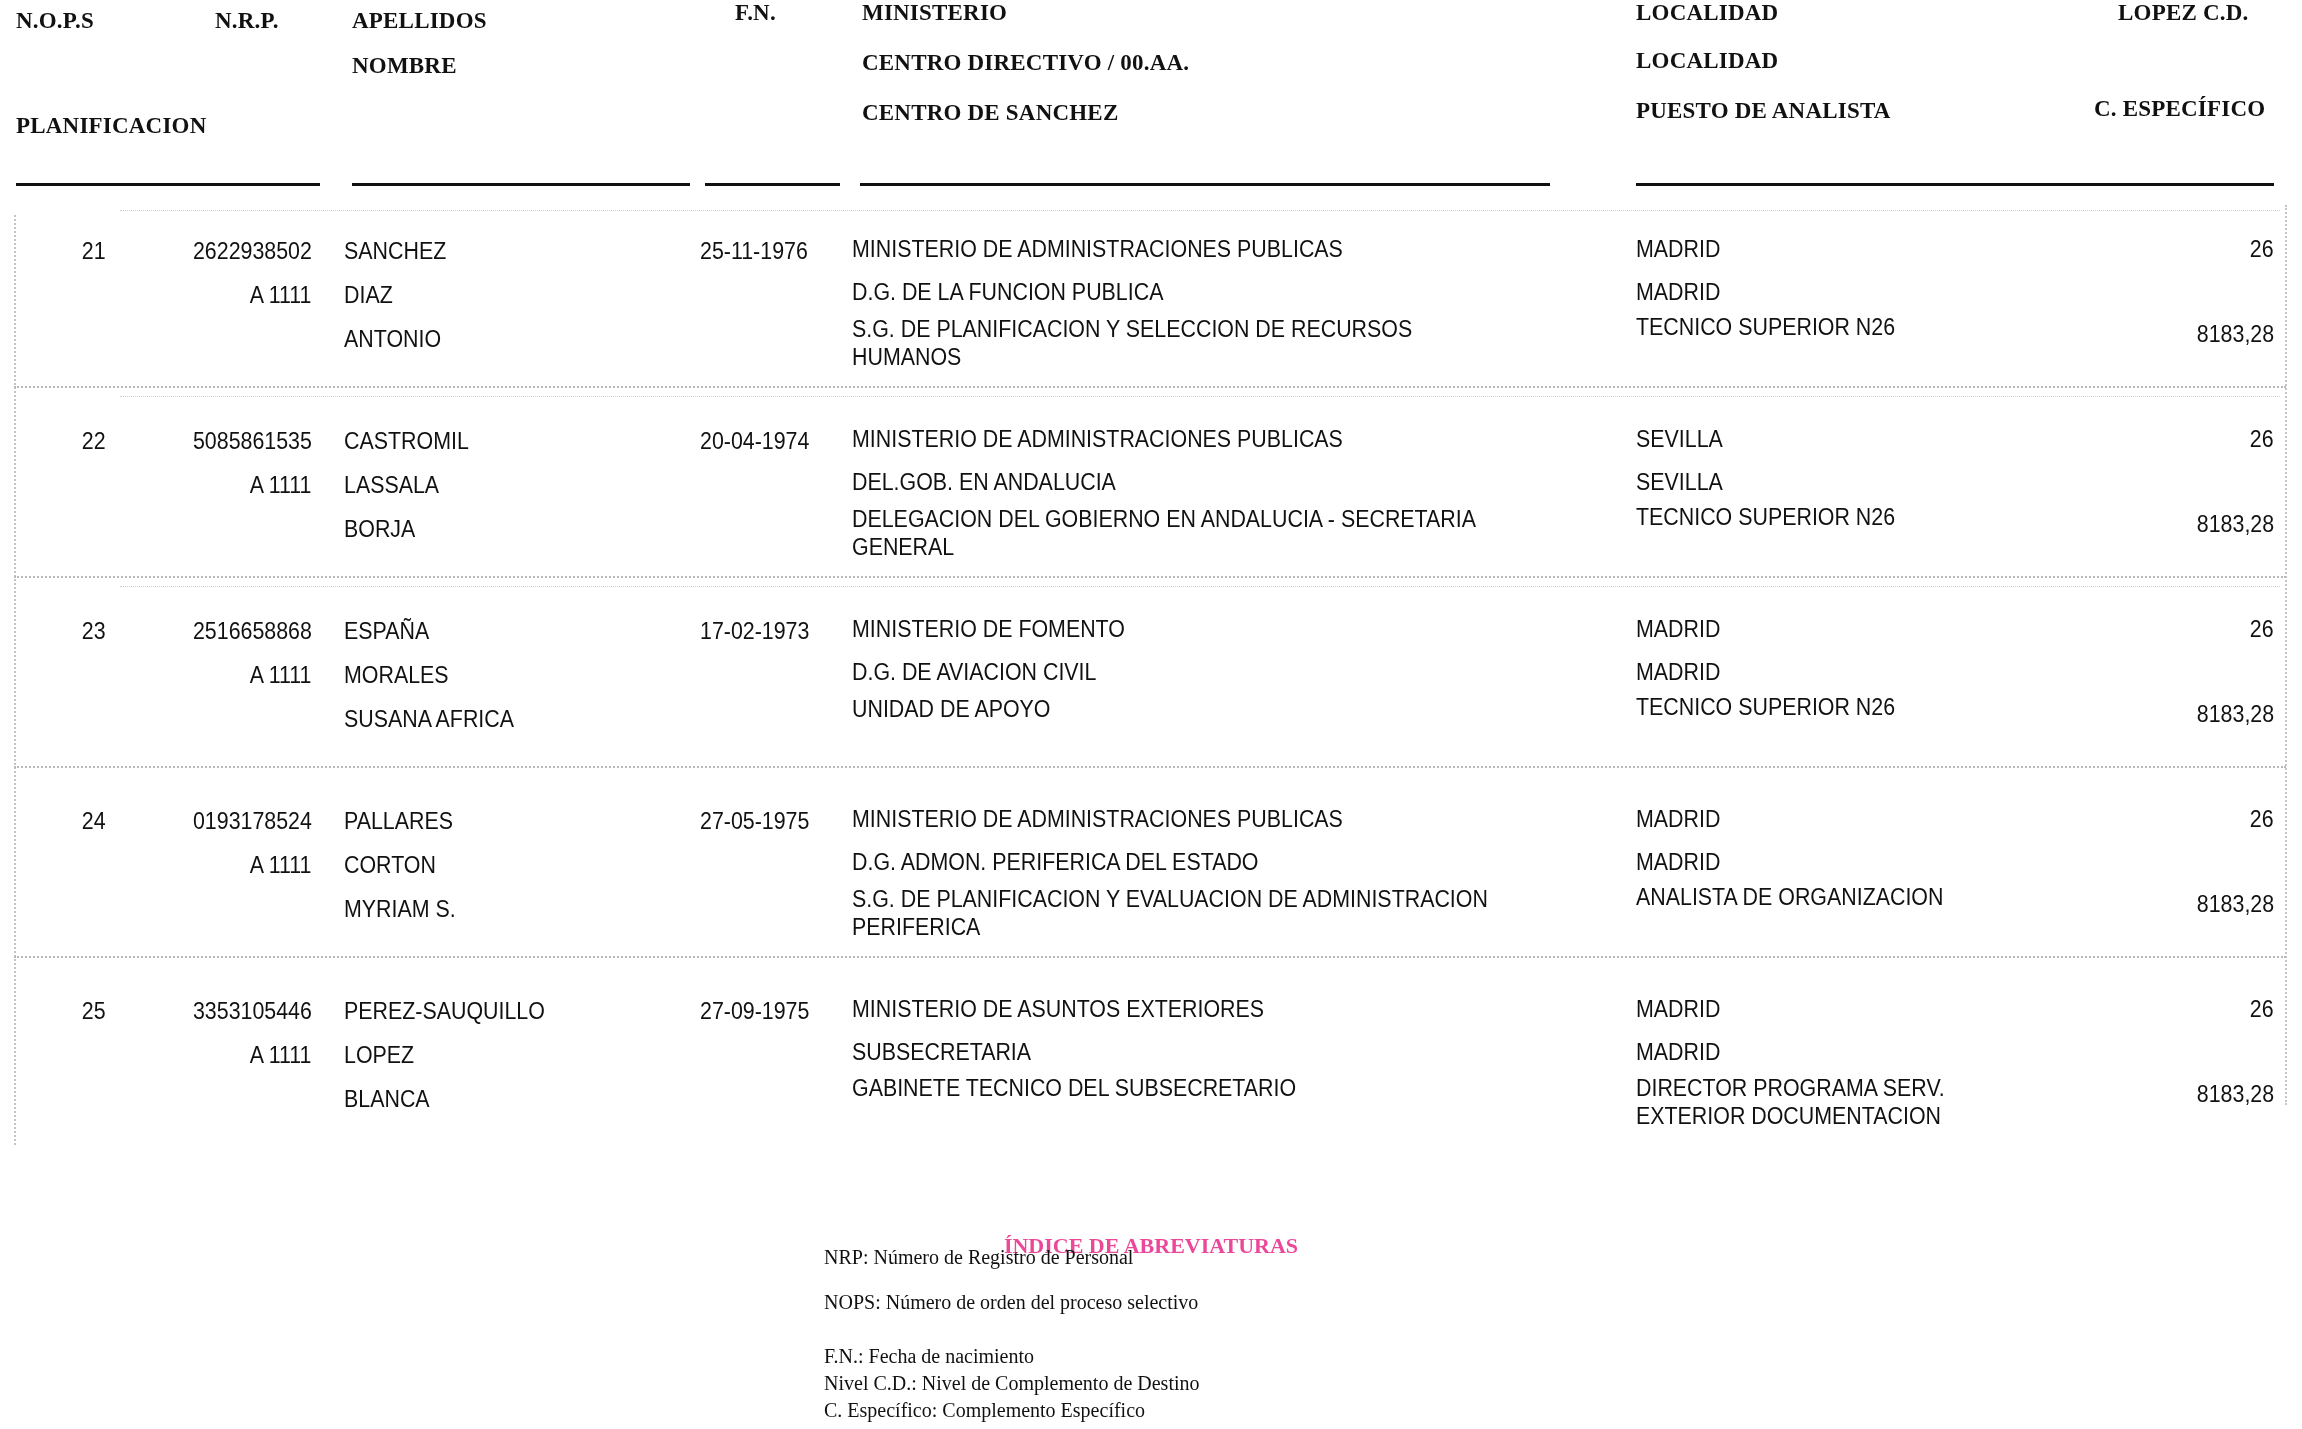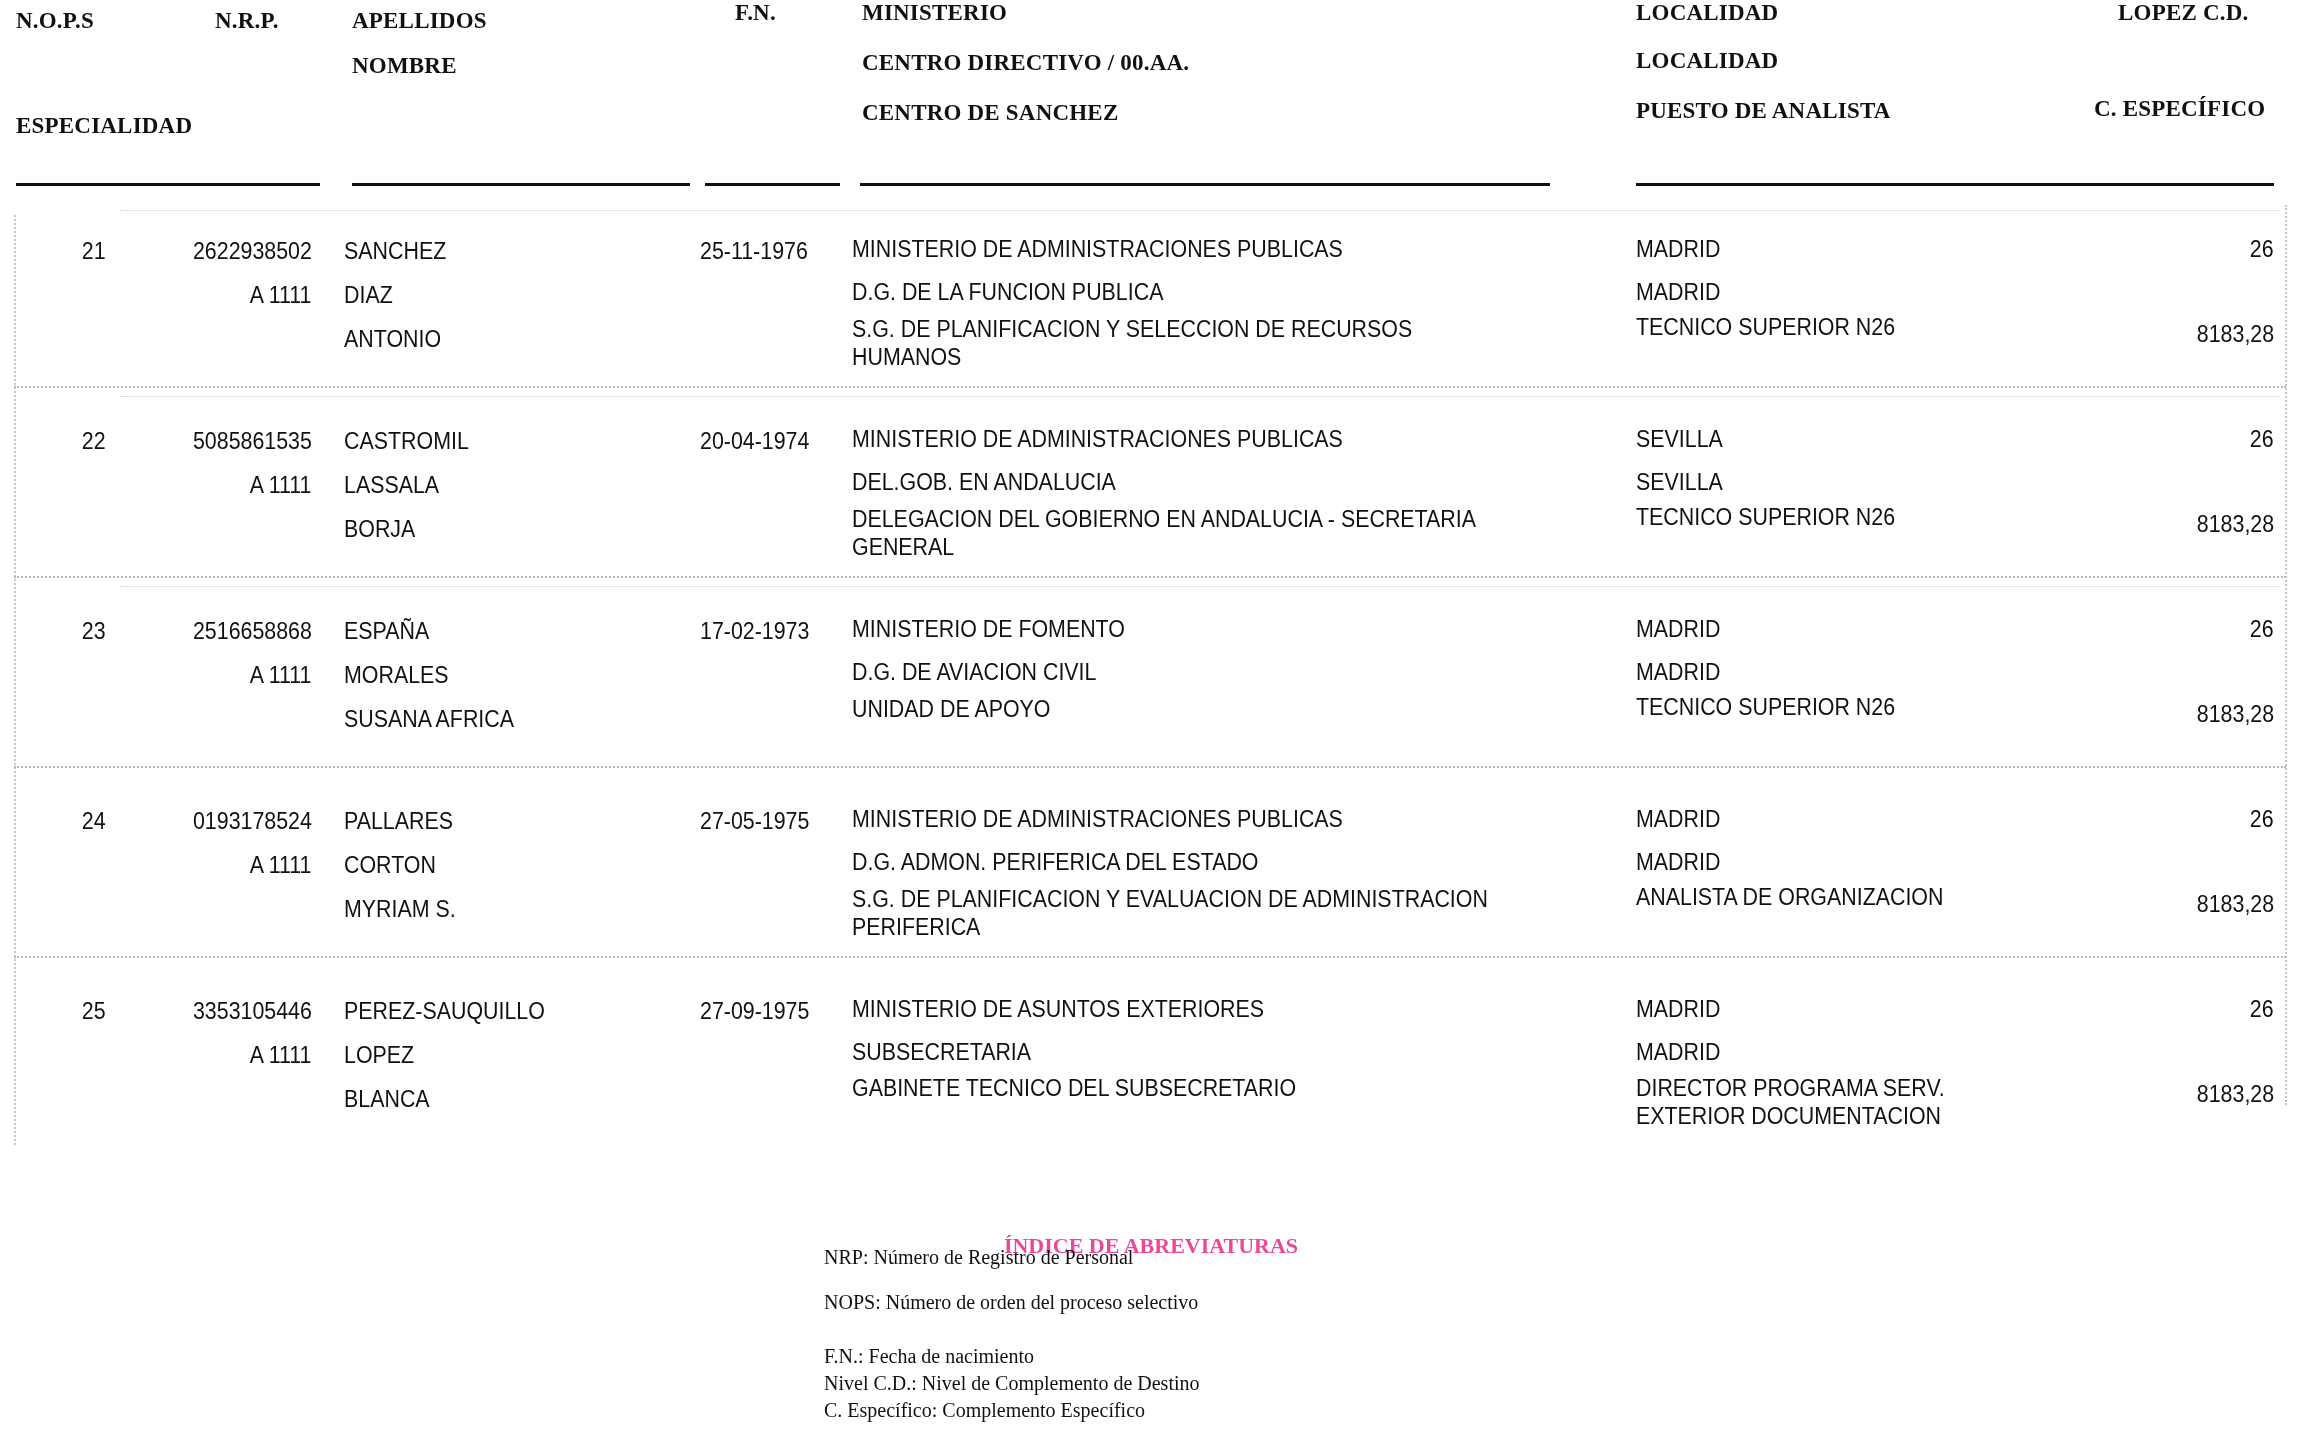--- a/index.html
+++ b/index.html
@@ -26,21 +26,21 @@
   <div class="hdr" style="left:352px;top:8px;">APELLIDOS</div>
   <div class="hdr" style="left:735px;top:0px;">F.N.</div>
   <div class="hdr" style="left:862px;top:0px;">MINISTERIO</div>
   <div class="hdr" style="left:1636px;top:0px;">LOCALIDAD</div>
   <div class="hdr" style="left:2118px;top:0px;">LOPEZ C.D.</div>
 
   <div class="hdr" style="left:352px;top:53px;text-align:center;">NOMBRE</div>
   <div class="hdr" style="left:862px;top:50px;">CENTRO DIRECTIVO / 00.AA.</div>
   <div class="hdr" style="left:1636px;top:48px;">LOCALIDAD</div>
 
-  <div class="hdr" style="left:16px;top:113px;">ESPECIALIDAD</div>
+  <div class="hdr" style="left:16px;top:113px;">PLANIFICACION</div>
   <div class="hdr" style="left:862px;top:100px;">CENTRO DE SANCHEZ</div>
   <div class="hdr" style="left:1636px;top:98px;">PUESTO DE ANALISTA</div>
   <div class="hdr" style="left:2094px;top:96px;">C. ESPECÍFICO</div>
 
   <div class="rule" style="left:16px;width:304px;"></div>
   <div class="rule" style="left:352px;width:338px;"></div>
   <div class="rule" style="left:705px;width:135px;"></div>
   <div class="rule" style="left:860px;width:690px;"></div>
   <div class="rule" style="left:1636px;width:638px;"></div>
 

